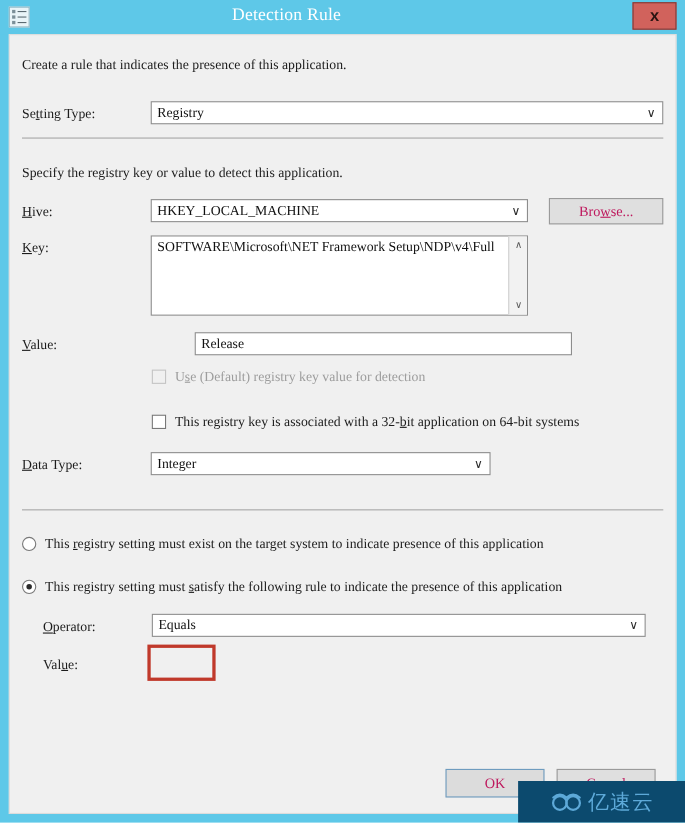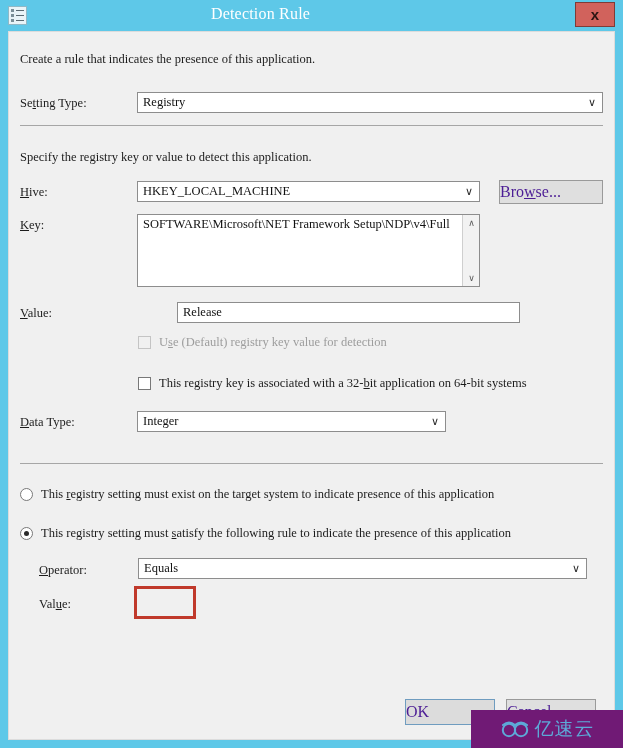--- a/index.html
+++ b/index.html
@@ -166,23 +166,23 @@
   }
   .vscroll .up { top: 0; }
   .vscroll .down { bottom: 0; }
 
   
   .btn {
     position: absolute;
     box-sizing: border-box;
     background: #dfdfdf;
     border: 1px solid #9a9a9a;
-    font-size: 16px;
-    color: #4c1d95;
-    text-align: left;
+    font-size: 13px;
+    color: #be185d;
+    text-align: center;
     font-family: "Liberation Serif", "DejaVu Serif", serif;
     cursor: pointer;
   }
   .btn.default { border-color: #6f9cbf; background: #dcdcdc; }
   .btn span { display: inline-block; }
 
   
   .chk {
     position: absolute;
     width: 13px; height: 13px;
@@ -219,21 +219,21 @@
     box-sizing: border-box;
     border: 3px solid #c0392b;
     pointer-events: none;
   }
 
   
   .watermark {
     position: absolute;
     right: 0; bottom: 0;
     width: 152px; height: 38px;
-    background: #701a75;
+    background: #0c4a6e;
     display: flex;
     align-items: center;
     justify-content: center;
     gap: 5px;
   }
   .watermark .wm-text {
     font-size: 19px;
     color: #5da9d8;
     font-family: "DejaVu Sans", sans-serif;
     letter-spacing: 1px;

